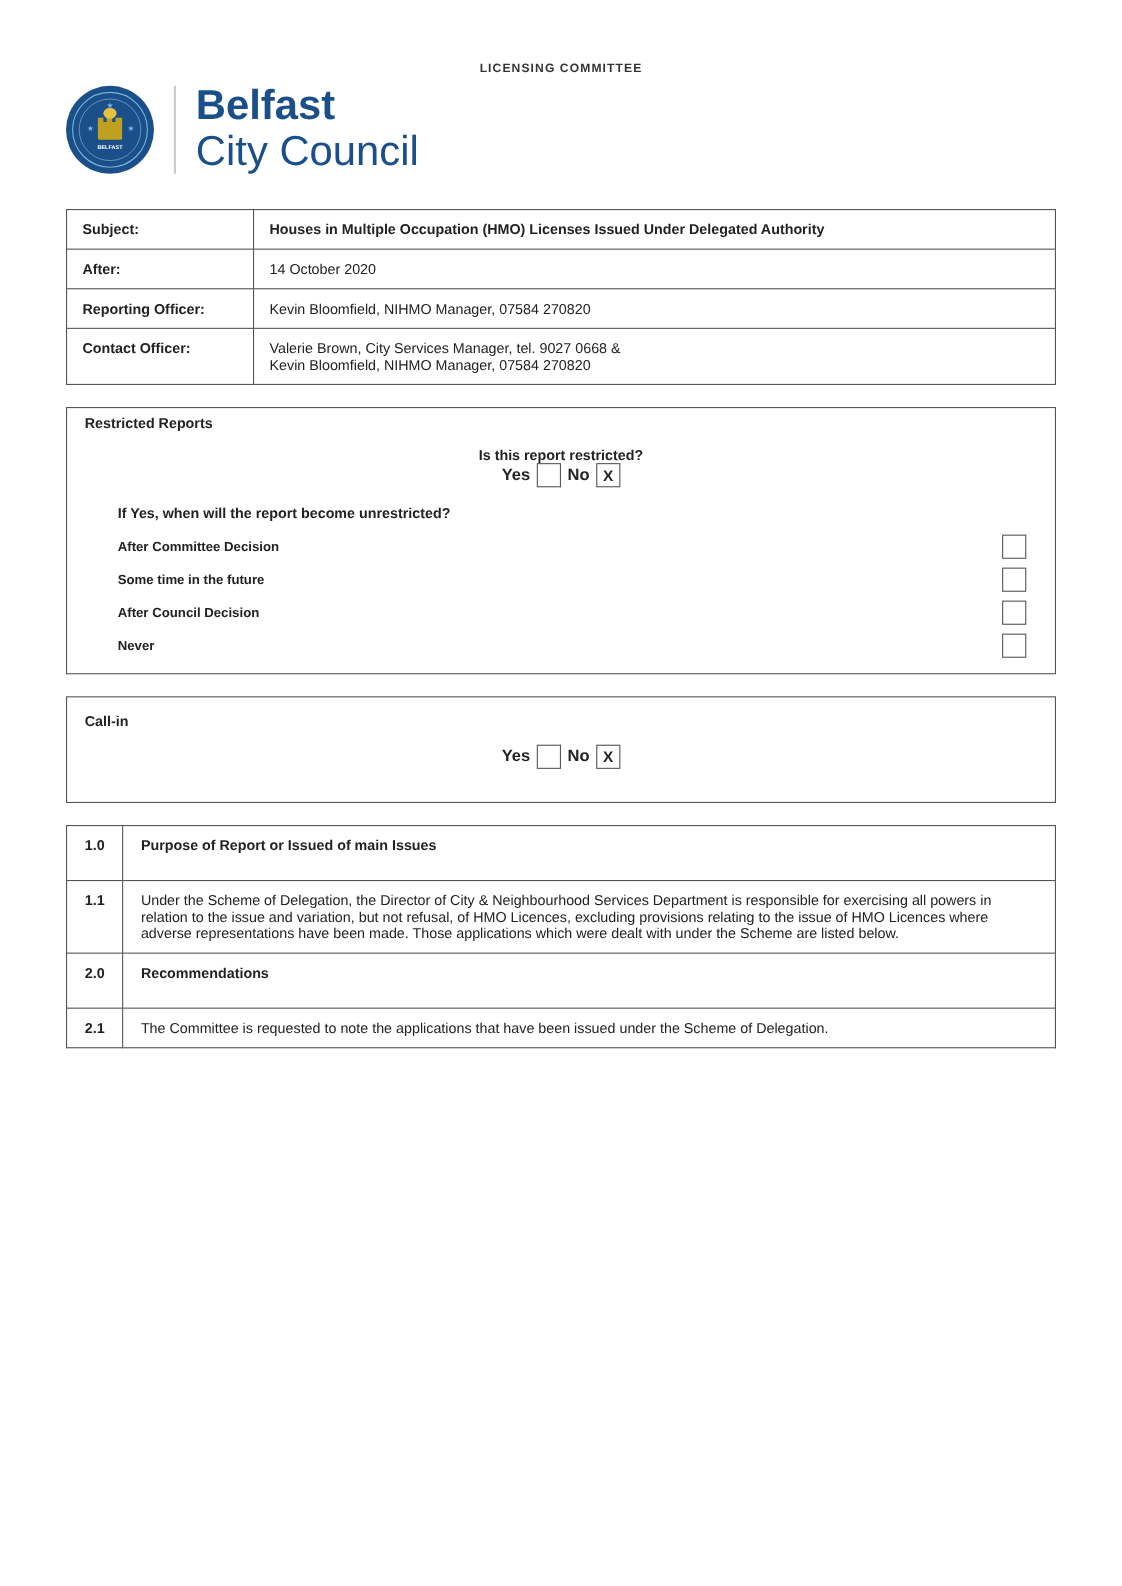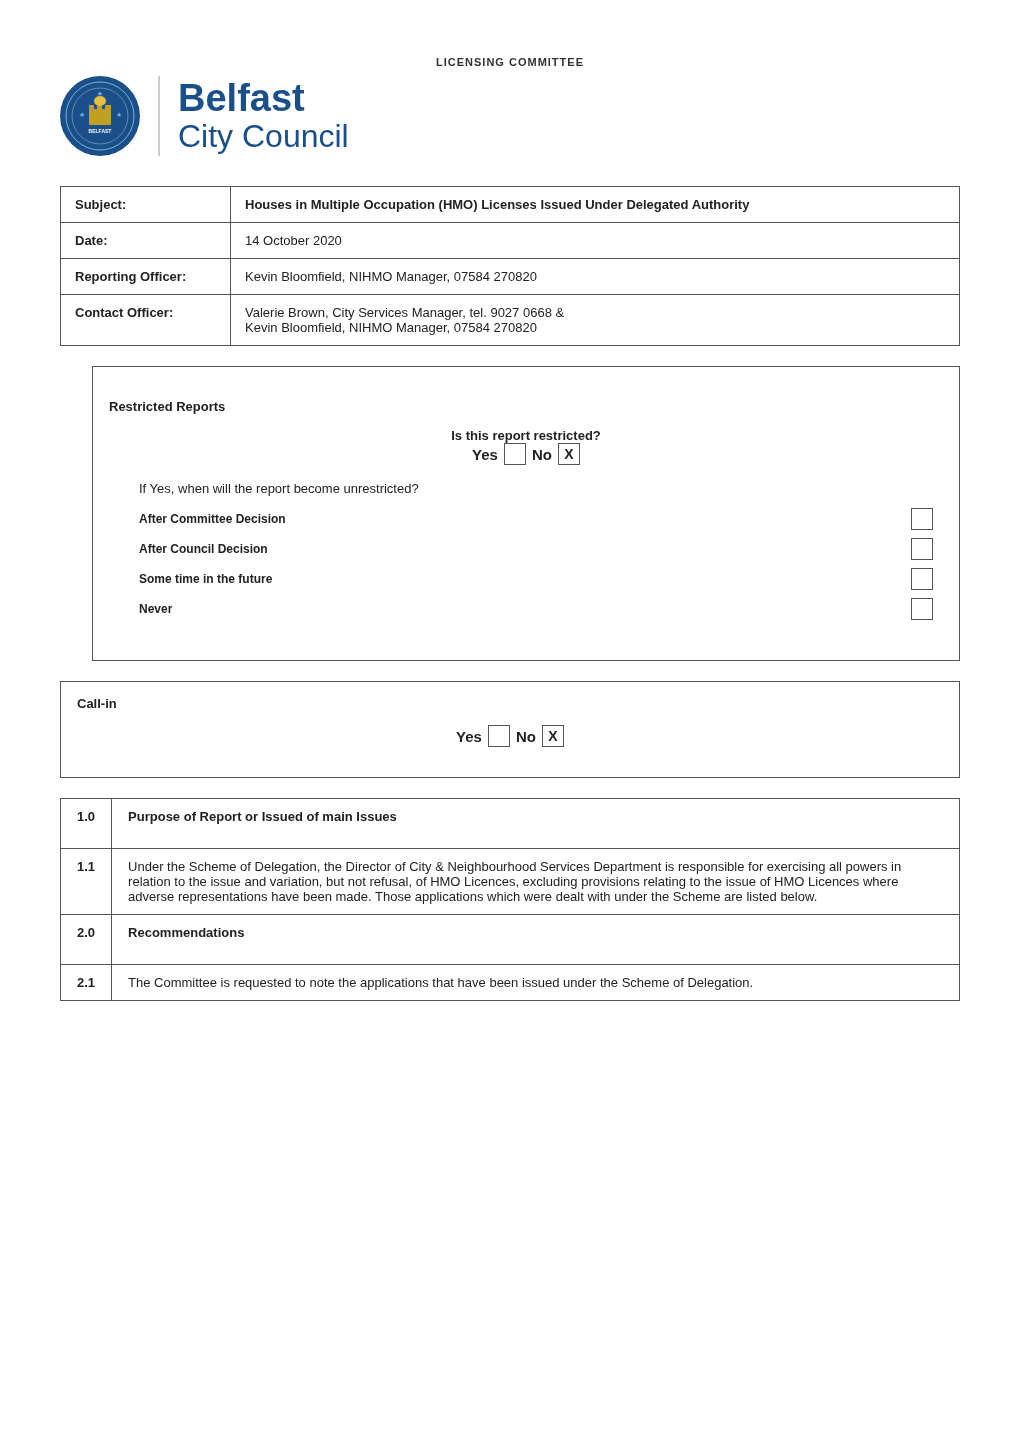--- a/index.html
+++ b/index.html
@@ -66,21 +66,21 @@
       display: flex;
       flex-direction: column;
     }
     .logo-belfast {
       font-size: 38px;
       font-weight: bold;
       color: #1a4f8a;
       line-height: 1.1;
     }
     .logo-city-council {
-      font-size: 32px;
+      font-size: 38px;
       color: #1a4f8a;
       line-height: 1.1;
     }
 
     
     .info-table {
       width: 100%;
       border-collapse: collapse;
       border: 1px solid #555;
       margin-bottom: 20px;
@@ -93,22 +93,21 @@
     .info-table .label-cell {
       font-weight: bold;
       width: 170px;
       white-space: nowrap;
     }
 
     
     .section-box {
       border: 1px solid #555;
       margin-bottom: 20px;
-      padding: 32px 16px;
-      margin-left: 32px;
+      padding: 6px 16px;
     }
     .section-title {
       font-weight: bold;
       margin-bottom: 14px;
     }
     .restricted-row {
       display: flex;
       align-items: center;
       margin-bottom: 16px;
       flex-direction: column;
@@ -139,21 +138,21 @@
       display: inline-flex;
       align-items: center;
       justify-content: center;
       font-weight: bold;
       font-size: 14px;
     }
     .if-yes-section {
       margin-left: 30px;
     }
     .if-yes-label {
-      font-weight: normal;
+      font-weight: bold;
       margin-bottom: 12px;
     }
     .option-row {
       display: flex;
       align-items: center;
       justify-content: space-between;
       margin-bottom: 8px;
       padding-right: 10px;
     }
     .option-text {
@@ -231,21 +230,21 @@
   </div>
 </div>
 
 <table class="info-table">
   <tbody id="info-table-body">
   <tr>
         <td class="label-cell">Subject:</td>
         <td style="font-weight: bold; white-space: pre-line;">Houses in Multiple Occupation (HMO) Licenses Issued Under Delegated Authority</td>
       </tr>
       <tr>
-        <td class="label-cell">Date:</td>
+        <td class="label-cell">After:</td>
         <td style="white-space: pre-line;">14 October 2020</td>
       </tr>
       <tr>
         <td class="label-cell">Reporting Officer:</td>
         <td style="white-space: pre-line;">Kevin Bloomfield, NIHMO Manager, 07584 270820</td>
       </tr>
       <tr>
         <td class="label-cell">Contact Officer:</td>
         <td style="white-space: pre-line;">Valerie Brown, City Services Manager, tel. 9027 0668 &amp;
 Kevin Bloomfield, NIHMO Manager, 07584 270820</td>
@@ -265,25 +264,25 @@
     </div>
   </div>
   <div class="if-yes-section">
     <div class="if-yes-label">If Yes, when will the report become unrestricted?</div>
     <div id="options-container">
         <div class="option-row">
           <span class="option-text">After Committee Decision</span>
           <span class="option-checkbox"></span>
         </div>
         <div class="option-row">
-          <span class="option-text">After Council Decision</span>
+          <span class="option-text">Some time in the future</span>
           <span class="option-checkbox"></span>
         </div>
         <div class="option-row">
-          <span class="option-text">Some time in the future</span>
+          <span class="option-text">After Council Decision</span>
           <span class="option-checkbox"></span>
         </div>
         <div class="option-row">
           <span class="option-text">Never</span>
           <span class="option-checkbox"></span>
         </div>
       </div>
   </div>
 </div>
 

